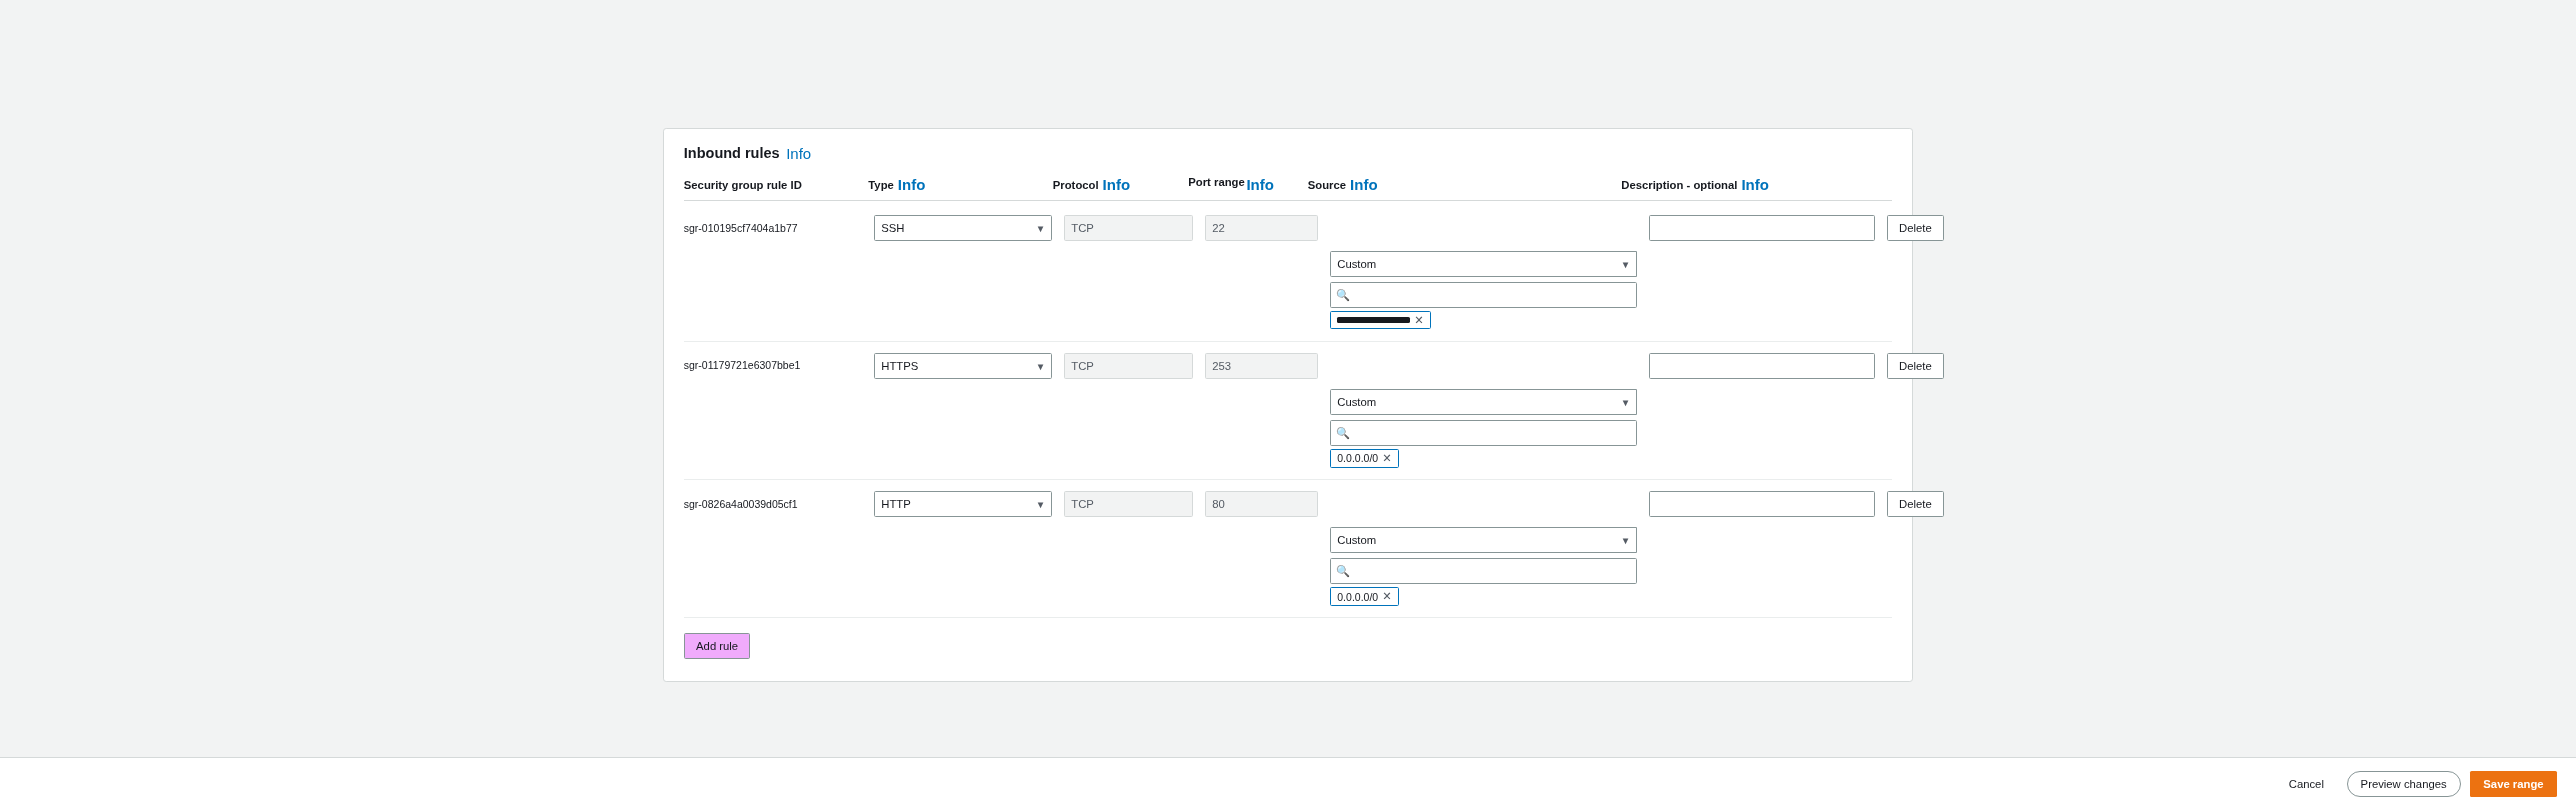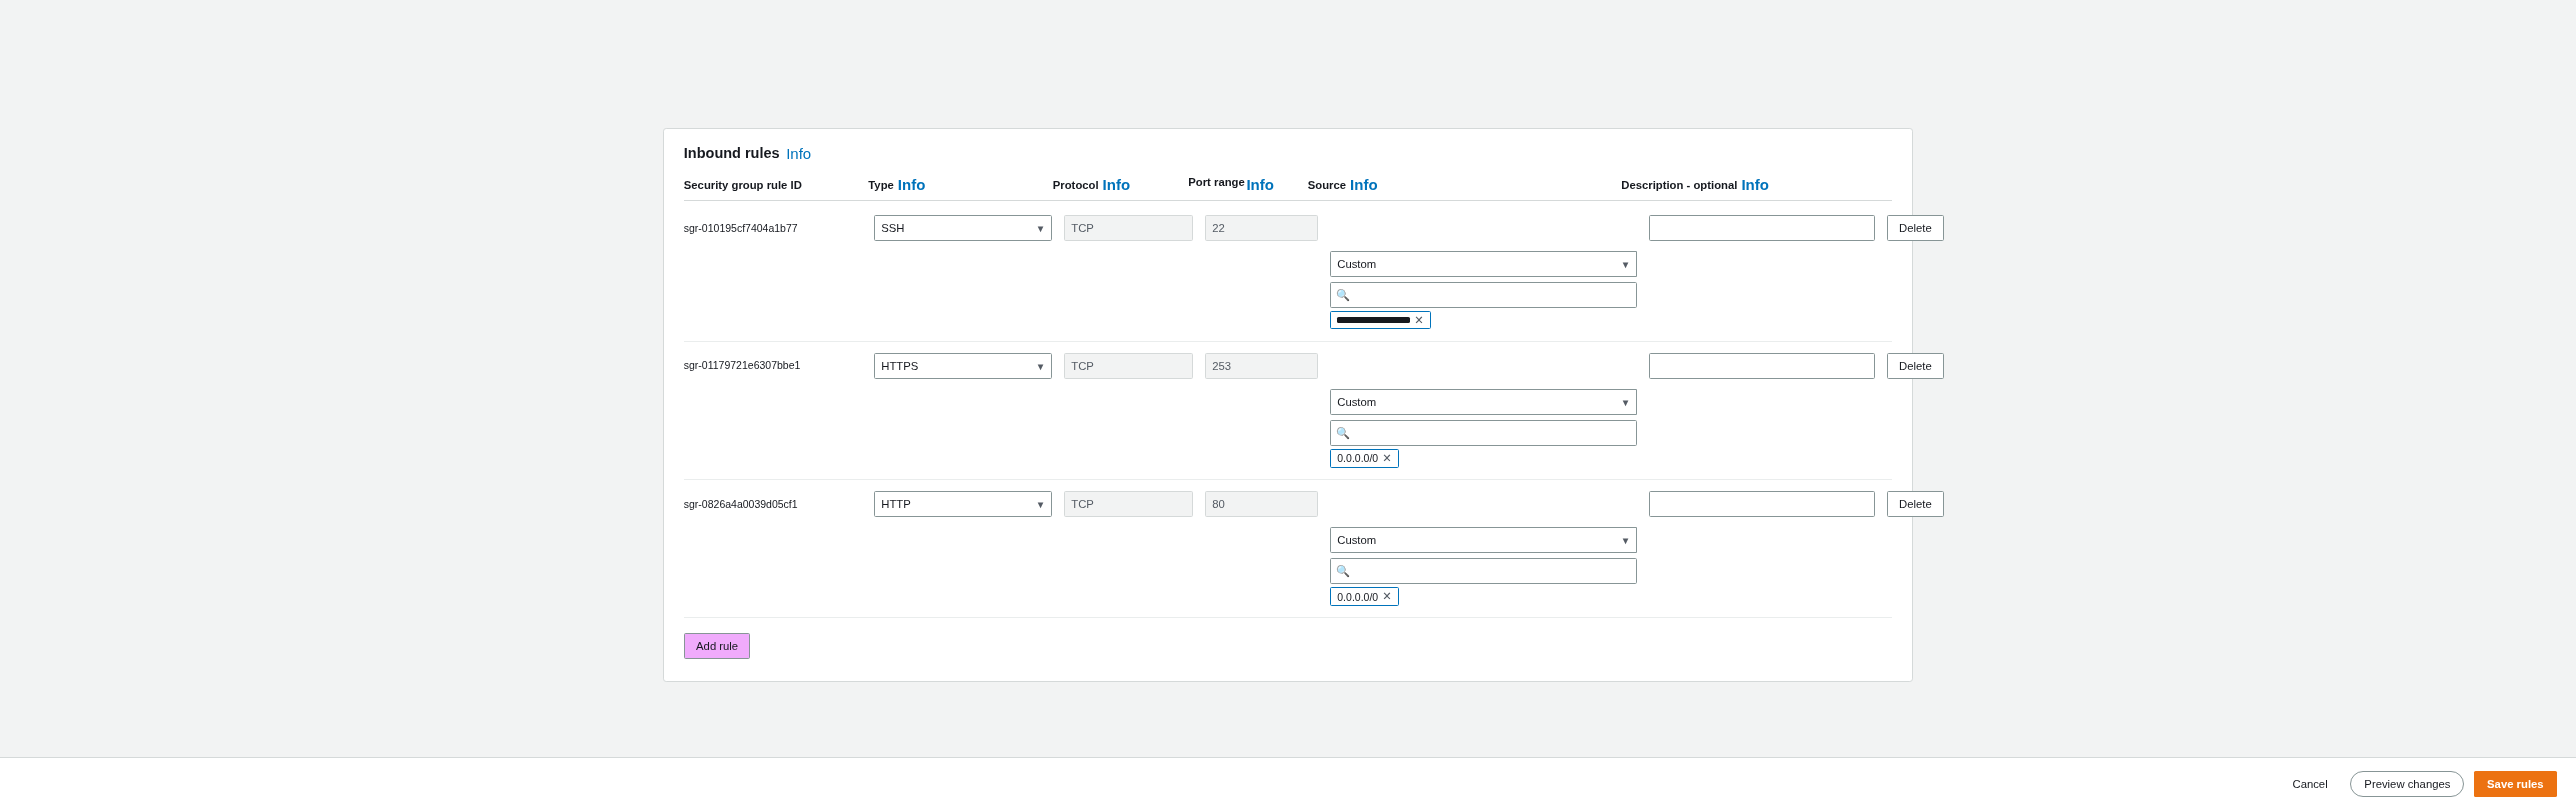--- a/index.html
+++ b/index.html
@@ -454,15 +454,15 @@
       </div>
     </div>
 
     <button class="add-rule-btn">Add rule</button>
   </div>
 </div>
 
 <div class="footer-bar" style="width:100%;position:fixed;bottom:0;left:0;right:0;">
   <button class="cancel-btn">Cancel</button>
   <button class="preview-btn">Preview changes</button>
-  <button class="save-btn">Save rules</button>
+  <button class="save-btn">Save range</button>
 </div>
 
 
 </body></html>

